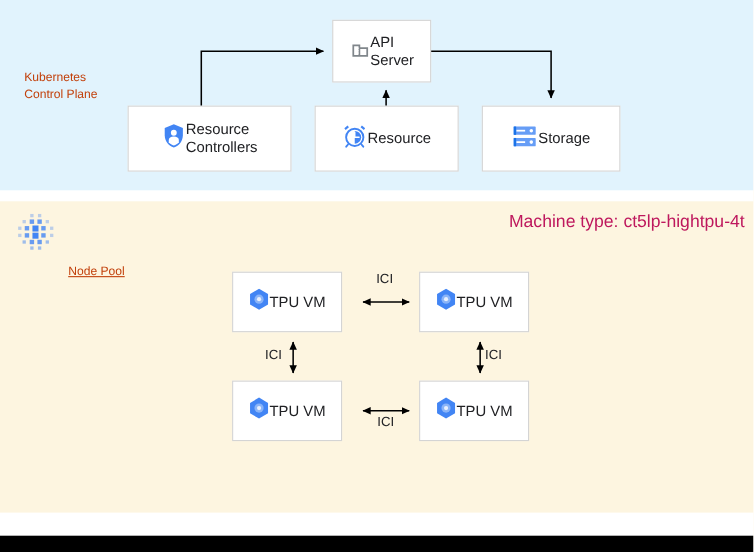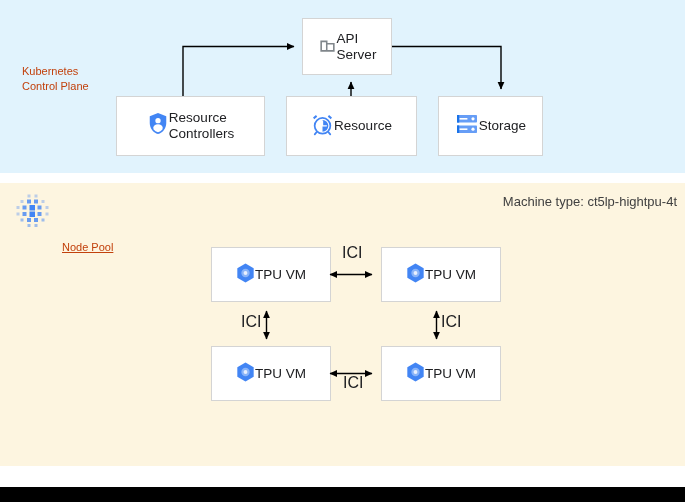--- a/index.html
+++ b/index.html
@@ -67,23 +67,23 @@
     width: 40px;
     height: 36px;
   }
 
   
   #machine-meta {
     position: absolute;
     right: 8px;
     top: 194px;
     text-align: right;
-    font-size: 13px;
+    font-size: 16px;
     line-height: 16px;
-    color: #404040;
+    color: #be185d;
   }
 
   
   .node-box {
     position: absolute;
     background: #ffffff;
     border: 1px solid #d4d4d4;
     box-sizing: border-box;
     display: flex;
     align-items: center;
@@ -99,43 +99,43 @@
   }
   .node-icon {
     flex: 0 0 auto;
     display: block;
   }
 
   
   #api-server-box      { left: 302px; top: 18px;  width: 90px;  height: 57px; }
   #resource-controllers-box { left: 116px; top: 96px; width: 149px; height: 60px; }
   #scheduler-box       { left: 286px; top: 96px;  width: 131px; height: 60px; }
-  #storage-box         { left: 438px; top: 96px;  width: 105px; height: 60px; }
-
-  
-  .tpu-box { width: 120px; height: 55px; }
+  #storage-box         { left: 438px; top: 96px;  width: 126px; height: 60px; }
+
+  
+  .tpu-box { width: 100px; height: 55px; }
   #tpu-vm-1 { left: 211px; top: 247px; }
   #tpu-vm-2 { left: 381px; top: 247px; }
   #tpu-vm-3 { left: 211px; top: 346px; }
   #tpu-vm-4 { left: 381px; top: 346px; }
 
   
   .connectors {
     position: absolute;
     left: 0;
     top: 0;
     width: 685px;
     height: 502px;
     pointer-events: none;
   }
 
   
   .ici-label {
     position: absolute;
-    font-size: 16px;
+    font-size: 12px;
     line-height: 12px;
     color: #202124;
   }
   #ici-top    { left: 342px; top: 247px; }
   #ici-bottom { left: 343px; top: 377px; }
   #ici-left   { left: 241px; top: 316px; }
   #ici-right  { left: 441px; top: 316px; }
 </style>
 </head>
 <body>

